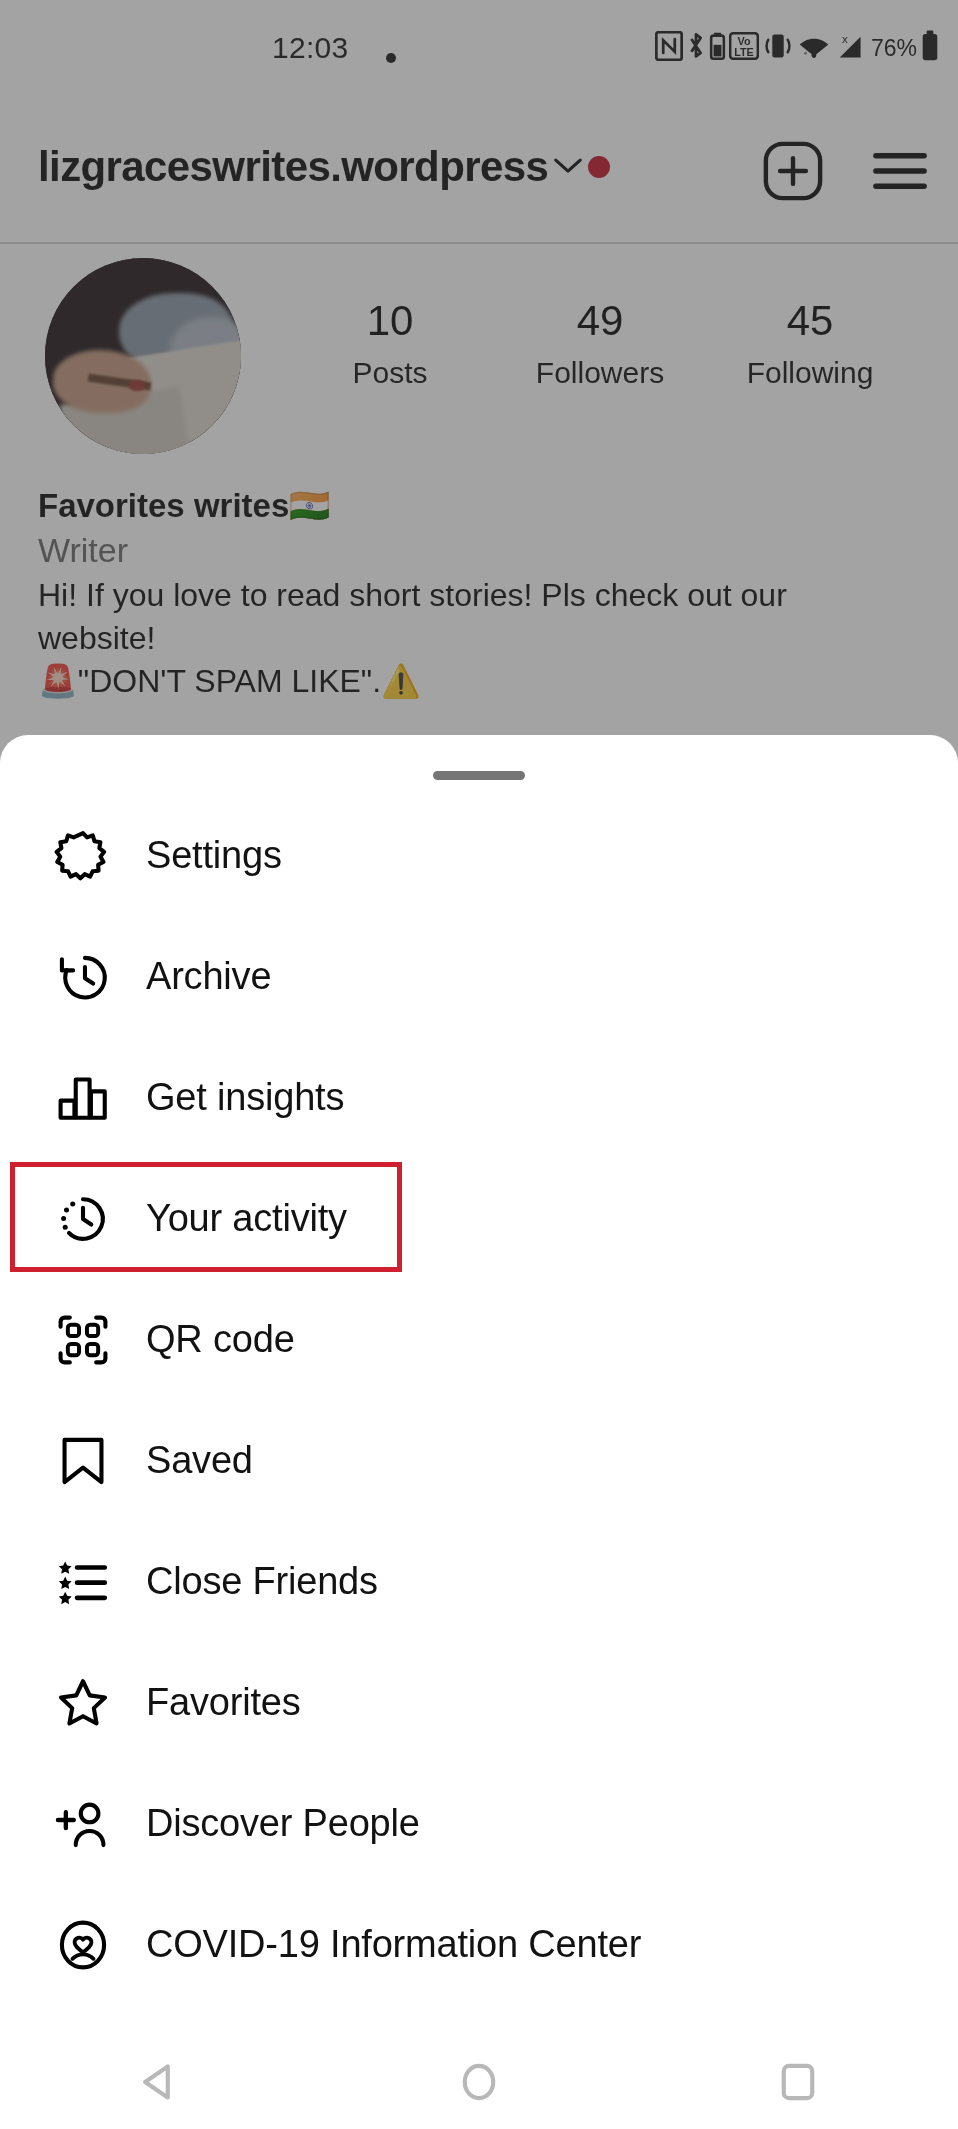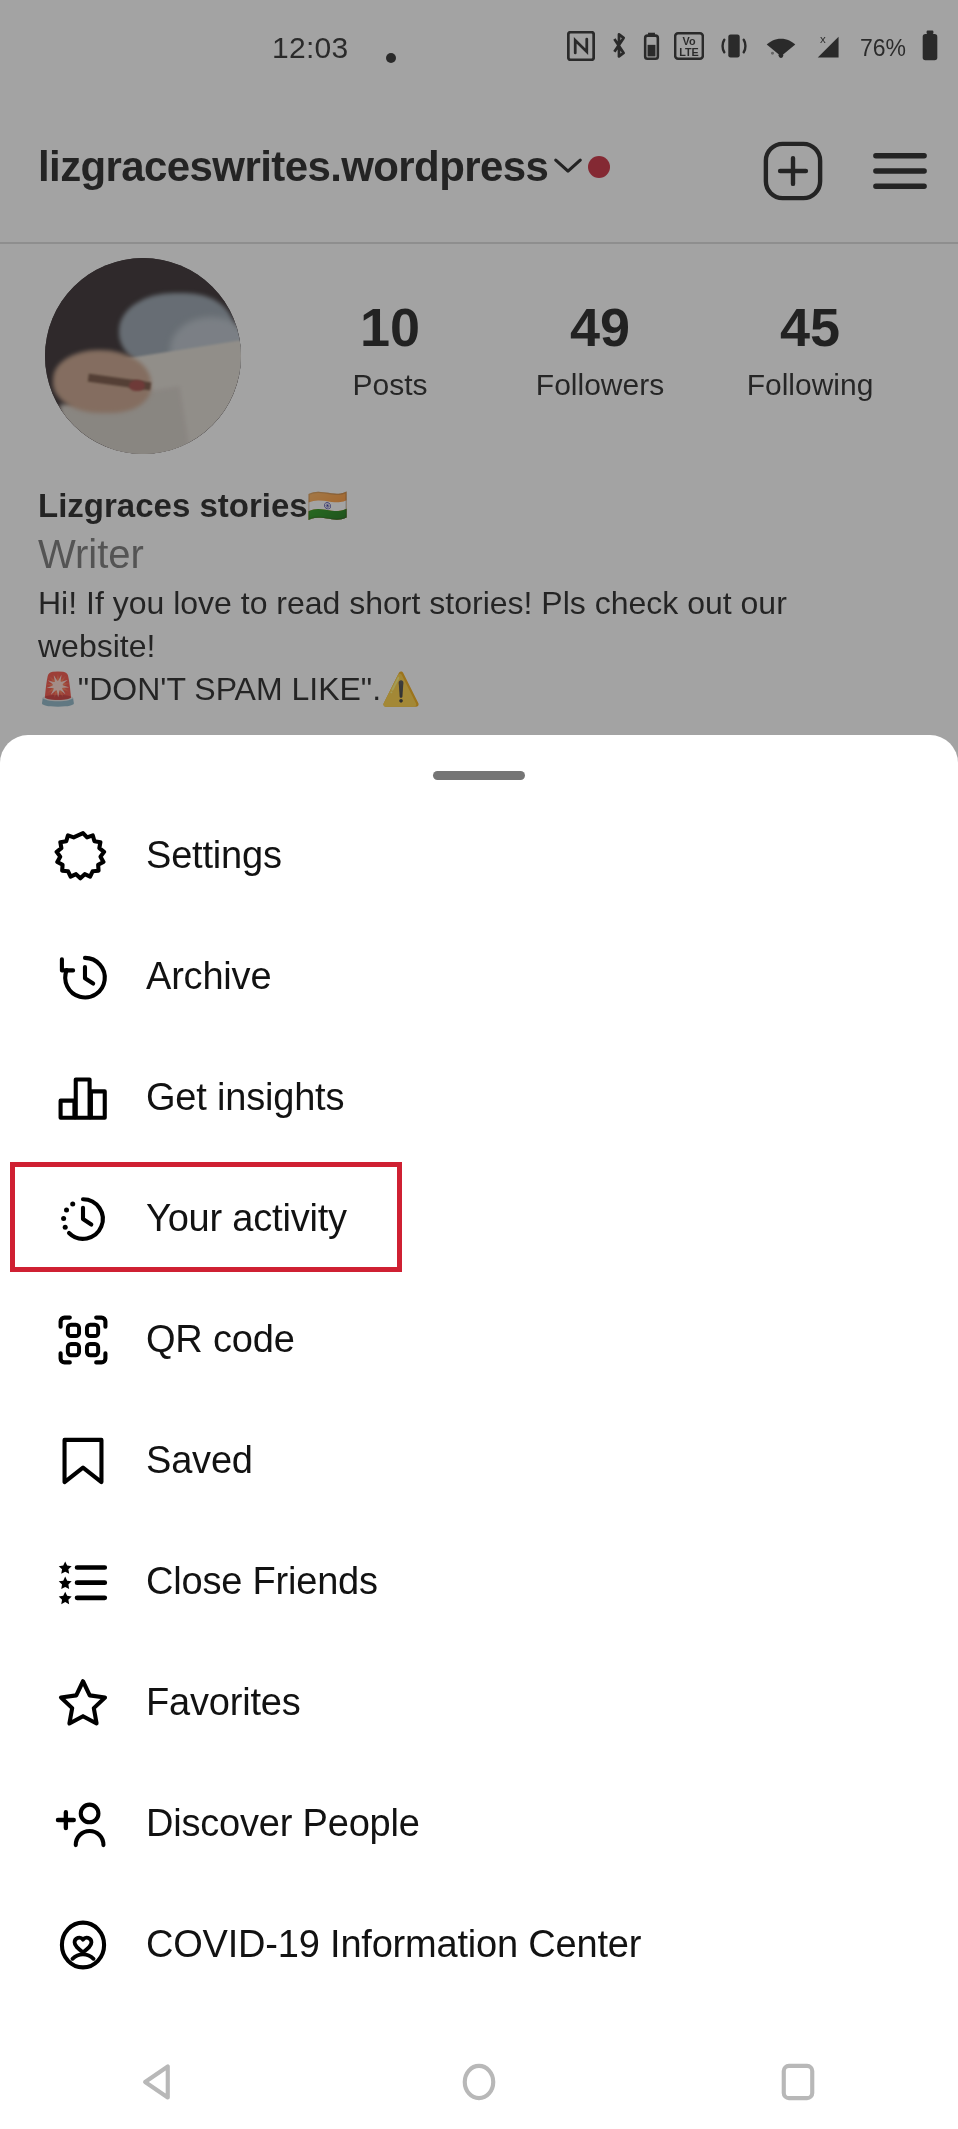--- a/index.html
+++ b/index.html
@@ -34,21 +34,21 @@
     position: absolute; left: 272px; top: 31px;
     font-size: 30px; color: #1c1c1c; letter-spacing: .3px;
   }
   #sb-dot {
     position: absolute; left: 386px; top: 53px;
     width: 10px; height: 10px; border-radius: 50%;
     background: #1c1c1c;
   }
   #sb-icons {
     position: absolute; right: 18px; top: 30px;
-    display: flex; align-items: center; gap: 14px;
+    display: flex; align-items: center; gap: 3px;
     color: #1c1c1c;
   }
   #sb-icons .ic { display: block; }
   #sb-battery-text { font-size: 23px; color: #1c1c1c; margin-left: 4px; }
 
   
   #app-header {
     position: absolute; left: 0; top: 96px; width: 958px; height: 147px;
     display: flex; align-items: center;
   }
@@ -95,26 +95,26 @@
                        background:#6a4330; transform: rotate(8deg); filter: blur(1px); }
   #avatar .ph-nail   { position:absolute; left:43%; top:62%; width:8%; height:6%;
                        background:#9c3a36; border-radius:50%; filter: blur(1px); }
 
   #stats {
     position: absolute; left: 290px; top: 300px;
     width: 620px; display: flex; justify-content: space-between;
     text-align: center;
   }
   #stats .stat { width: 200px; }
-  #stats .num { font-size: 54px; font-weight: 700; color: #0d0d0d; line-height: 1.0; }
+  #stats .num { font-size: 42px; font-weight: 400; color: #0d0d0d; line-height: 1.0; }
   #stats .lbl { font-size: 30px; color: #141414; margin-top: 14px; }
 
   #bio { position: absolute; left: 38px; top: 484px; width: 880px; }
   #bio .name   { font-size: 33px; font-weight: 600; color: #101010; line-height: 1.34; }
-  #bio .cat    { font-size: 40px; color: #6a6a6a; line-height: 1.34; }
+  #bio .cat    { font-size: 34px; color: #6a6a6a; line-height: 1.34; }
   #bio .text   { font-size: 32px; color: #101010; line-height: 1.34; width: 800px; }
 
   
   #scrim {
     position: absolute; left: 0; top: 0; width: 958px; height: 2035px;
     background: rgba(60, 60, 60, .47);
   }
 
   
   #sheet {
@@ -285,21 +285,21 @@
           <div class="num">49</div>
           <div class="lbl">Followers</div>
         </div>
         <div class="stat">
           <div class="num">45</div>
           <div class="lbl">Following</div>
         </div>
       </div>
 
       <div id="bio">
-        <div class="name">Lizgraces stories🇮🇳</div>
+        <div class="name">Favorites writes🇮🇳</div>
         <div class="cat">Writer</div>
         <div class="text">Hi! If you love to read short stories! Pls check out our</div>
         <div class="text">website!</div>
         <div class="text">🚨"DON'T SPAM LIKE".⚠️</div>
       </div>
     </div>
 
     <div id="scrim"></div>
   </div>
 

